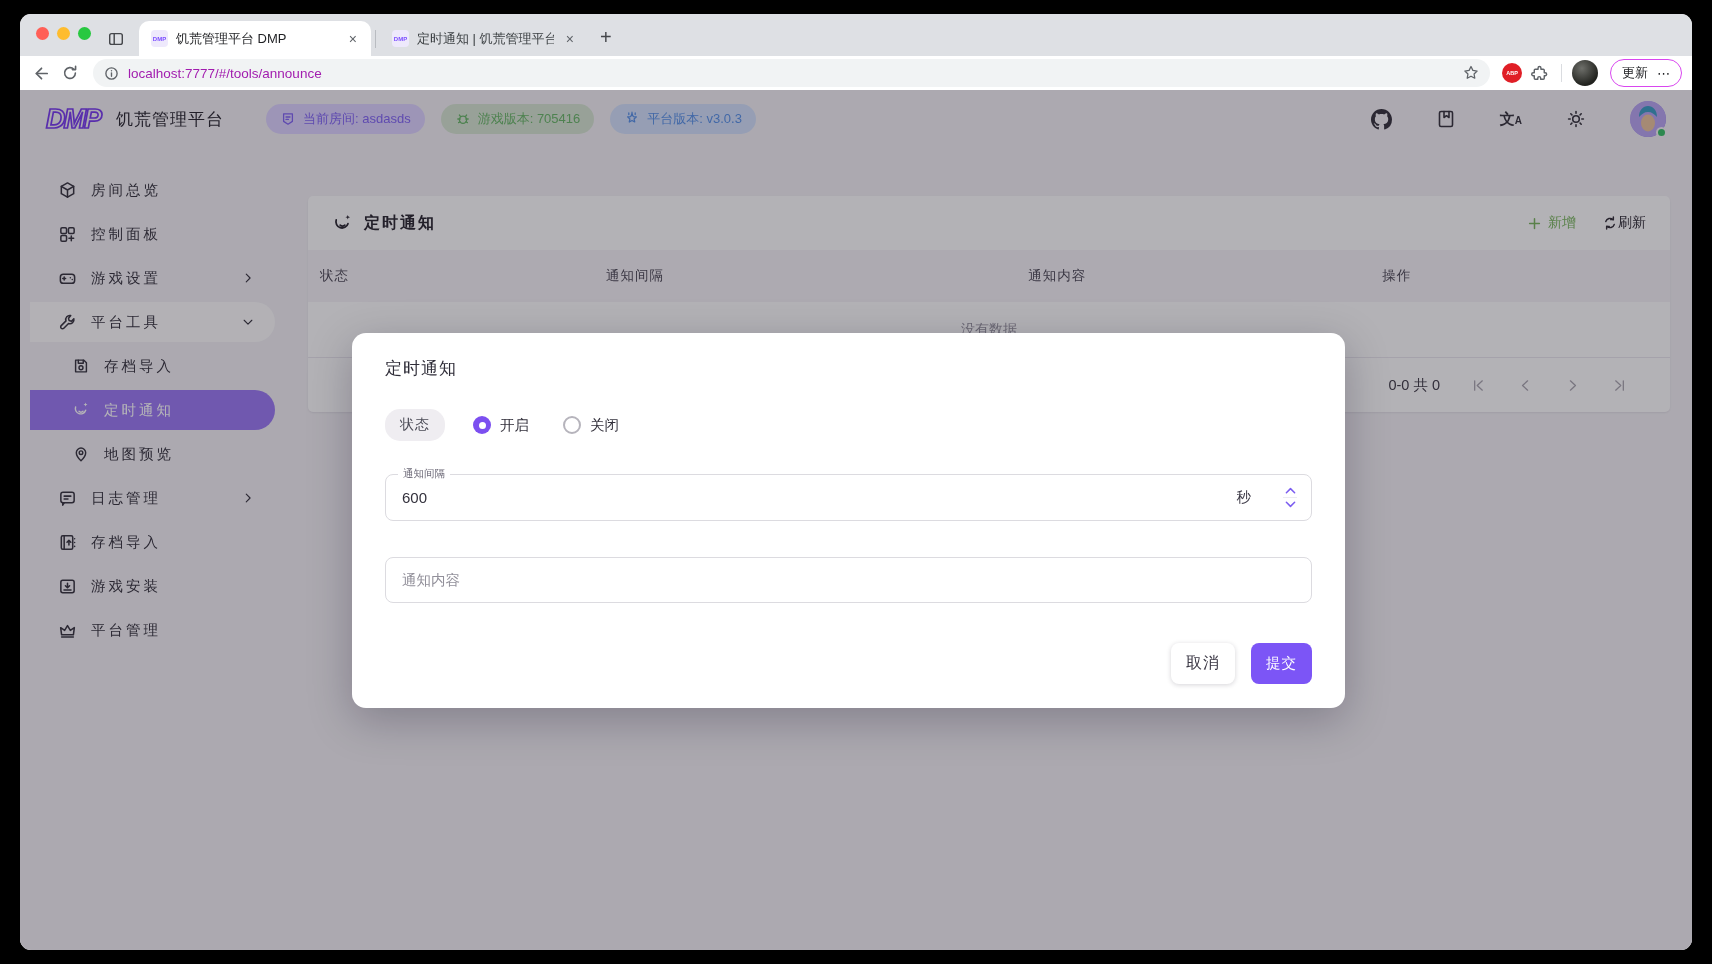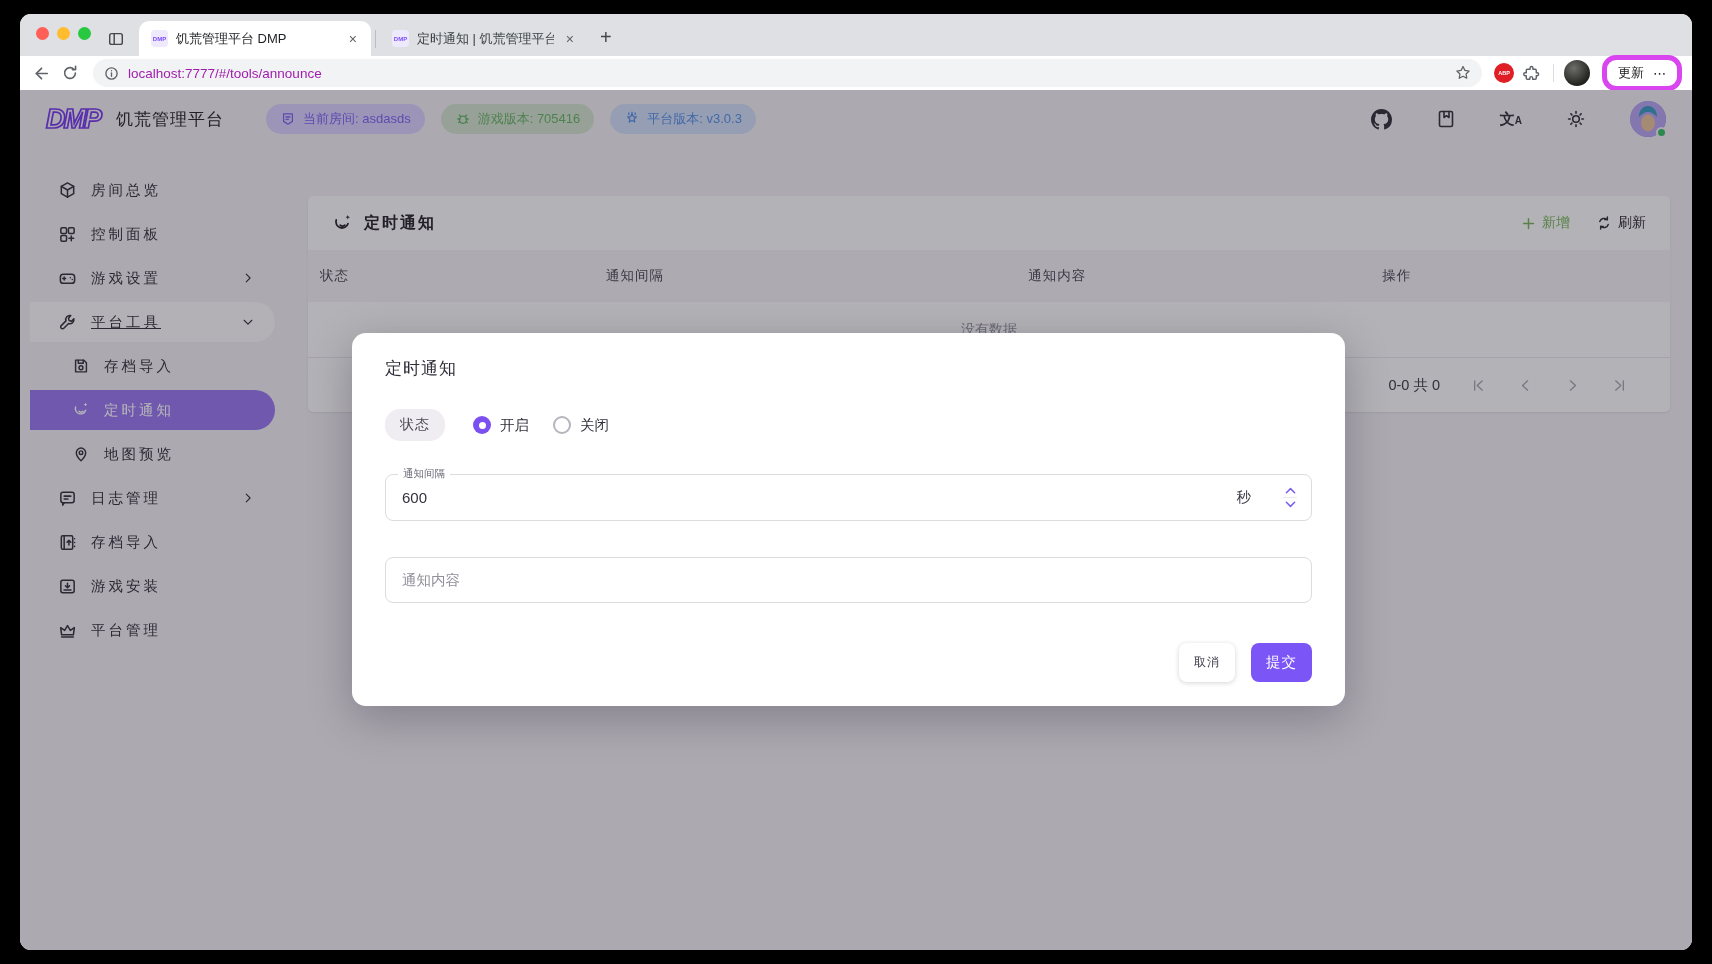--- a/index.html
+++ b/index.html
@@ -24,21 +24,21 @@
   .newtab{font-size:20px;color:#44464a;margin:0 0 7px 6px;padding:0 6px;}
   .toolbar{height:34px;background:#fff;display:flex;align-items:center;padding:0 10px;gap:6px;flex:none;}
   .navic{color:#5f6368;padding:2px;display:flex;}
   .omni{flex:1;height:28px;background:#f1f3f4;border-radius:14px;display:flex;align-items:center;
     padding:0 10px;margin:0 6px;color:#5f6368;}
   .omni .url{flex:1;font-size:13.5px;color:#a21caf;margin-left:8px;}
   .abp{width:20px;height:20px;border-radius:50%;background:#e01e26;color:#fff;font-size:5.5px;
     font-weight:800;display:flex;align-items:center;justify-content:center;}
   .tdiv{width:1px;height:18px;background:#dadce0;margin:0 4px;}
   .bav{width:26px;height:26px;border-radius:50%;background:radial-gradient(circle at 38% 32%,#6e6f6a,#22231f 70%);}
-  .updpill{display:flex;align-items:center;gap:9px;border:5px solid #d946ef;border-radius:14px;
+  .updpill{display:flex;align-items:center;gap:9px;border:1px solid #d946ef;border-radius:14px;
     padding:4px 11px;font-size:13px;color:#202124;margin-left:6px;}
   
   .app{flex:1;position:relative;background:#f2f0f5;overflow:hidden;}
   .appheader{height:58px;display:flex;align-items:center;padding:0 26px 0 26px;}
   .logo{font-size:27px;font-weight:900;letter-spacing:-2px;color:transparent;
     -webkit-text-stroke:1.7px #7b3ff0;font-style:italic;}
   .apptitle{font-size:17px;color:#2e2b36;margin-left:16px;letter-spacing:1px;}
   .badges{display:flex;gap:16px;margin-left:42px;}
   .badge{display:flex;align-items:center;gap:7px;height:30px;padding:0 14px;border-radius:15px;font-size:13px;}
   .badge.purple{background:#ddd3ff;color:#8468f5;}
@@ -50,66 +50,66 @@
   .havatar .dot{position:absolute;right:-1px;bottom:-1px;width:11px;height:11px;border-radius:50%;
     background:#3cc06a;border:2px solid #f2f0f5;}
   .trans{font-size:15px;font-weight:600;}
   .trans small{font-size:10px;font-weight:700;}
   .appbody{display:flex;height:calc(100% - 58px);padding-left:10px;}
   .sidebar{width:245px;flex:none;padding-top:22px;}
   .sitem{height:40px;display:flex;align-items:center;padding-left:28px;margin-bottom:4px;
     color:#3b3844;font-size:14.5px;border-radius:0 20px 20px 0;}
   .sitem .lbl{margin-left:14px;letter-spacing:3px;}
   .sitem .chev{margin-left:auto;margin-right:20px;}
-  .sitem.hl{background:rgba(255,255,255,.72);text-decoration:underline;}
+  .sitem.hl{background:rgba(255,255,255,.72);}
   .sitem.sub{padding-left:42px;}
   .sitem.active{background:#9c7cf4;color:#fff;}
   .main{flex:1;padding:48px 22px 0 33px;}
   .card{background:#fdfcfe;border-radius:5px;box-shadow:0 1px 2px rgba(40,30,70,.08);}
   .cardhead{height:54px;display:flex;align-items:center;padding:0 24px;color:#2e2b36;}
   .cardtitle{font-size:16px;font-weight:700;margin-left:11px;letter-spacing:2px;}
   .cardbtns{margin-left:auto;display:flex;align-items:center;gap:26px;font-size:14px;}
   .btn-add{display:flex;align-items:center;gap:6px;color:#7db764;}
-  .btn-refresh{display:flex;align-items:center;gap:6px;color:#35323c;}
+  .btn-refresh{display:flex;align-items:center;color:#35323c;}
   .thead{height:52px;background:#f4f1f6;display:grid;grid-template-columns:21% 31% 26% 22%;
     align-items:center;font-size:13.5px;color:#514e5c;}
   .thead div{padding-left:12px;letter-spacing:1px;}
   .emptyrow{height:56px;display:flex;align-items:center;justify-content:center;
     color:#9693a0;font-size:14px;border-bottom:1px solid #e9e6ee;}
   .pager{height:54px;display:flex;align-items:center;justify-content:flex-end;gap:30px;
     padding-right:42px;color:#45424e;font-size:14.5px;}
   .pgic{color:#a9a6b0;display:flex;}
   
   .overlay{position:absolute;left:0;right:0;top:0;bottom:0;background:rgba(10,8,18,.30);z-index:5;}
   .modal{position:absolute;left:332px;top:243px;width:993px;border-radius:14px;background:#fff;
     box-shadow:0 12px 44px rgba(10,8,30,.25);padding:24px 33px 24px 33px;z-index:6;}
   .mtitle{font-size:17px;color:#2f2d38;letter-spacing:1px;}
   .statusrow{margin-top:29px;display:flex;align-items:center;}
   .spill{background:#efedf1;border-radius:15px;padding:7px 15px;font-size:14px;color:#4a4a55;letter-spacing:1px;}
-  .radios{display:flex;align-items:center;gap:24px;margin-left:28px;}
+  .radios{display:flex;align-items:center;gap:34px;margin-left:28px;}
   .ritem{display:flex;align-items:center;gap:9px;font-size:14.5px;color:#33313c;}
   .radio{width:18px;height:18px;border-radius:50%;display:flex;align-items:center;justify-content:center;flex:none;}
   .radio.on{background:#7c4ff0;}
   .radio.on .rdot{width:7px;height:7px;border-radius:50%;background:#fff;}
   .radio.off{border:2px solid #b6b4bc;background:#fff;}
   .field{position:relative;margin-top:33px;height:47px;border:1px solid #dcdbe0;border-radius:8px;
     display:flex;align-items:center;}
   .field .flabel{position:absolute;top:-8px;left:12px;background:#fff;padding:0 5px;
     font-size:10.5px;color:#6d6a78;}
   .field input{border:none;outline:none;flex:1;font-size:15px;color:#33313c;padding:0 0 0 16px;
     background:transparent;font-family:inherit;}
   .unit{font-size:14.5px;color:#3c3946;margin-right:26px;}
   .spincol{width:26px;display:flex;flex-direction:column;align-items:center;margin-right:8px;color:#7b5cf0;}
   .spindiv{width:14px;height:1px;background:#ececf0;margin:2px 0;}
   .field2{margin-top:36px;height:46px;border:1px solid #dcdbe0;border-radius:8px;display:flex;align-items:center;}
   .field2 input{border:none;outline:none;flex:1;font-size:14.5px;color:#33313c;padding:0 16px;
     background:transparent;font-family:inherit;}
   .field2 input::placeholder,.field input::placeholder{color:#92909a;opacity:1;}
   .mfooter{margin-top:40px;display:flex;justify-content:flex-end;gap:16px;}
-  .btn-cancel{background:#fff;border:none;border-radius:8px;padding:10px 15px;font-size:12px;
+  .btn-cancel{background:#fff;border:none;border-radius:8px;padding:10px 15px;font-size:16px;
     color:#3c3946;box-shadow:0 1px 5px rgba(20,15,40,.18);font-family:Liberation Serif, serif;letter-spacing:1px;}
   .btn-submit{background:#7c55f6;border:none;border-radius:8px;padding:10px 15px;font-size:14.5px;
     color:#fff;font-family:inherit;letter-spacing:1px;}
   
   .ic{fill:none;stroke:currentColor;stroke-width:1.6;stroke-linecap:round;stroke-linejoin:round;display:block;}
   .icf{fill:currentColor;stroke:none;display:block;}
 </style>
 </head>
 <body>
 

